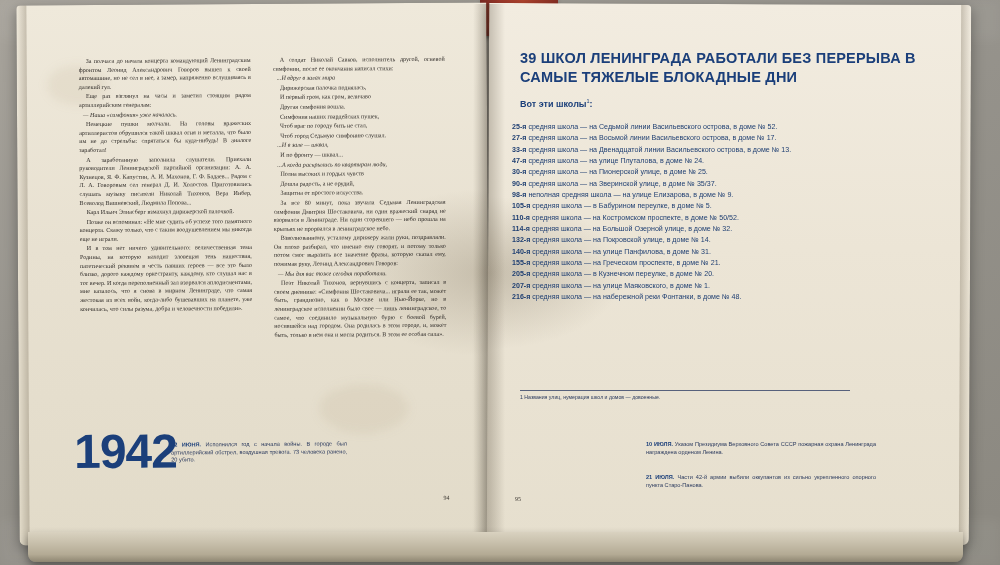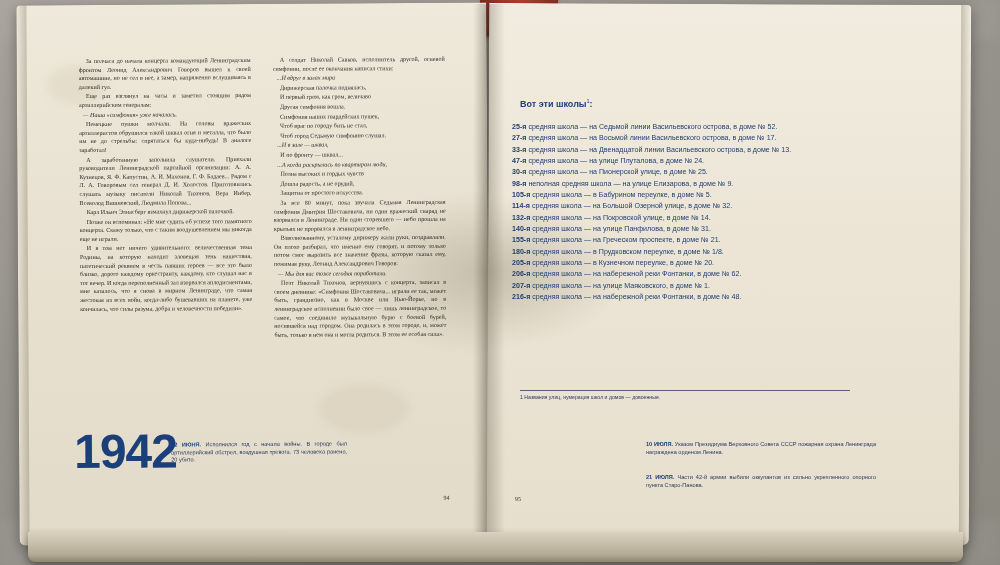--- a/index.html
+++ b/index.html
@@ -268,40 +268,41 @@
 
       <div class="folio" id="folio-left">94</div>
     </div>
 
     <div class="page" id="page-right">
       <div class="page-edge" style="left:472px;"></div>
     </div>
 
     <div id="spine"></div>
 
+    <div id="rtitle">39 ШКОЛ ЛЕНИНГРАДА РАБОТАЛИ БЕЗ ПЕРЕРЫВА В САМЫЕ ТЯЖЕЛЫЕ БЛОКАДНЫЕ ДНИ</div>
 
     <div id="rsubtitle">
       <span>Вот эти школы</span><sup>1</sup>:
     </div>
 
     <div id="school-list">
         <div class="row"><b>25-я </b><span>средняя школа — </span><span>на Седьмой линии Васильевского острова, в доме № 52.</span></div>
         <div class="row"><b>27-я </b><span>средняя школа — </span><span>на Восьмой линии Васильевского острова, в доме № 17.</span></div>
         <div class="row"><b>33-я </b><span>средняя школа — </span><span>на Двенадцатой линии Васильевского острова, в доме № 13.</span></div>
         <div class="row"><b>47-я </b><span>средняя школа — </span><span>на улице Плуталова, в доме № 24.</span></div>
         <div class="row"><b>30-я </b><span>средняя школа — </span><span>на Пионерской улице, в доме № 25.</span></div>
+        <div class="row"><b>90-я </b><span>средняя школа — </span><span>на Зверинской улице, в доме № 35/37.</span></div>
         <div class="row"><b>98-я </b><span>неполная средняя школа — </span><span>на улице Елизарова, в доме № 9.</span></div>
         <div class="row"><b>105-я </b><span>средняя школа — </span><span>в Бабурином переулке, в доме № 5.</span></div>
+        <div class="row"><b>110-я </b><span>средняя школа — </span><span>на Костромском проспекте, в доме № 50/52.</span></div>
         <div class="row"><b>114-я </b><span>средняя школа — </span><span>на Большой Озерной улице, в доме № 32.</span></div>
         <div class="row"><b>132-я </b><span>средняя школа — </span><span>на Покровской улице, в доме № 14.</span></div>
         <div class="row"><b>140-я </b><span>средняя школа — </span><span>на улице Панфилова, в доме № 31.</span></div>
         <div class="row"><b>155-я </b><span>средняя школа — </span><span>на Греческом проспекте, в доме № 21.</span></div>
-        <div class="row"><b>180-я </b><span>средняя школа — </span><span>в Прудковском переулке, в доме № 1/8.</span></div>
         <div class="row"><b>205-я </b><span>средняя школа — </span><span>в Кузнечном переулке, в доме № 20.</span></div>
-        <div class="row"><b>206-я </b><span>средняя школа — </span><span>на набережной реки Фонтанки, в доме № 62.</span></div>
         <div class="row"><b>207-я </b><span>средняя школа — </span><span>на улице Маяковского, в доме № 1.</span></div>
         <div class="row"><b>216-я </b><span>средняя школа — </span><span>на набережной реки Фонтанки, в доме № 48.</span></div>
       </div>
 
     <div id="footnote">1 Названия улиц, нумерация школ и домов — довоенные.</div>
 
     <div class="event" id="revent1">
       <span class="date">10 ИЮЛЯ.</span>
       <span>Указом Президиума Верховного Совета СССР пожарная охрана Ленинграда награждена орденом Ленина.</span>
     </div>

